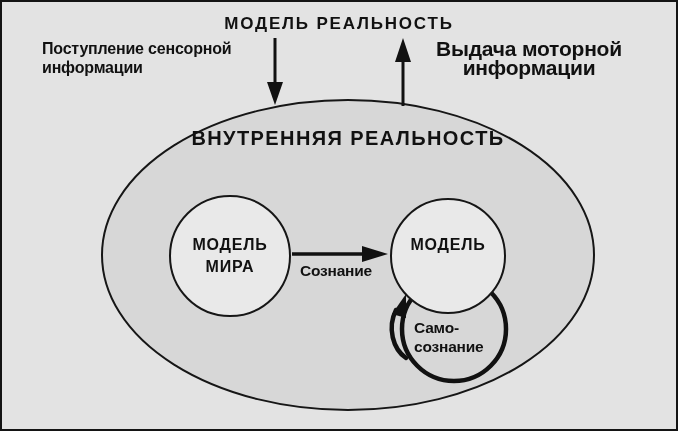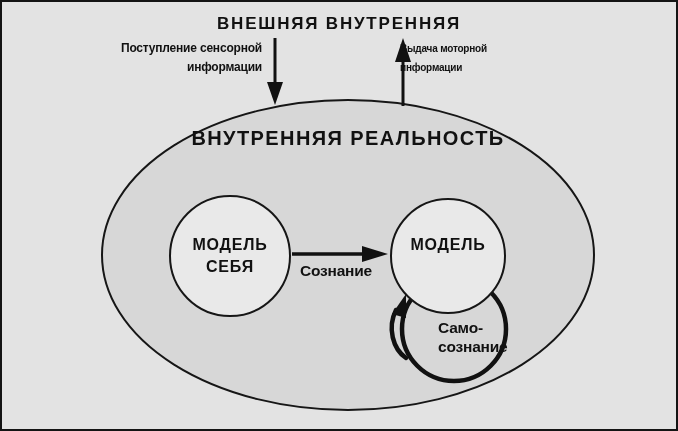--- a/index.html
+++ b/index.html
@@ -33,31 +33,30 @@
     right: 0;
     top: 12px;
     text-align: center;
     font-size: 17px;
     letter-spacing: 1.8px;
   }
   .label-sensory {
     left: 40px;
     width: 220px;
     top: 37px;
-    text-align: right;
-    font-size: 12px;
+    font-size: 16px;
     line-height: 19px;
     letter-spacing: -0.2px;
   }
   .label-motor {
-    left: 398px;
+    left: 417px;
     width: 220px;
     top: 37px;
-    text-align: left;
-    font-size: 10px;
+    text-align: center;
+    font-size: 21px;
     line-height: 19px;
     letter-spacing: -0.2px;
   }
   .title-inner {
     left: 146px;
     width: 400px;
     top: 125px;
     text-align: center;
     font-size: 20px;
     letter-spacing: 1.4px;
@@ -88,21 +87,20 @@
     font-size: 15.5px;
     letter-spacing: -0.2px;
   }
   .label-selfconsciousness {
     left: 412px;
     top: 317px;
     text-align: left;
     font-size: 15.5px;
     line-height: 18.5px;
     letter-spacing: -0.2px;
-    margin-left: 24px;
   }
 </style>
 </head>
 <body>
 
 <div class="frame">
 
   <svg class="layer-svg" width="678" height="431" viewBox="0 0 678 431">
 
     <ellipse cx="346" cy="253" rx="246" ry="155" fill="#d7d7d7" stroke="#161616" stroke-width="2"></ellipse>
@@ -118,37 +116,37 @@
     <line x1="290" y1="252" x2="362" y2="252" stroke="#111111" stroke-width="3.5"></line>
     <polygon points="386,252 360,244 360,260" fill="#111111"></polygon>
 
     <line x1="273" y1="36" x2="273" y2="84" stroke="#111111" stroke-width="3"></line>
     <polygon points="273,103 265,80 281,80" fill="#111111"></polygon>
 
     <line x1="401" y1="104" x2="401" y2="58" stroke="#111111" stroke-width="3"></line>
     <polygon points="401,36 393,60 409,60" fill="#111111"></polygon>
   </svg>
 
-  <div class="txt title-top">ВНЕШНЯЯ ВНУТРЕННЯЯ</div>
+  <div class="txt title-top">МОДЕЛЬ РЕАЛЬНОСТЬ</div>
 
   <div class="txt label-sensory">
     <div>Поступление сенсорной</div>
     <div>информации</div>
   </div>
 
   <div class="txt label-motor">
     <div>Выдача моторной</div>
     <div>информации</div>
   </div>
 
   <div class="txt title-inner">ВНУТРЕННЯЯ РЕАЛЬНОСТЬ</div>
 
   <div class="txt label-world">
     <div>МОДЕЛЬ</div>
-    <div>СЕБЯ</div>
+    <div>МИРА</div>
   </div>
 
   <div class="txt label-self">
     <div>МОДЕЛЬ</div>
   </div>
 
   <div class="txt label-consciousness">Сознание</div>
 
   <div class="txt label-selfconsciousness">
     <div>Само-</div>

